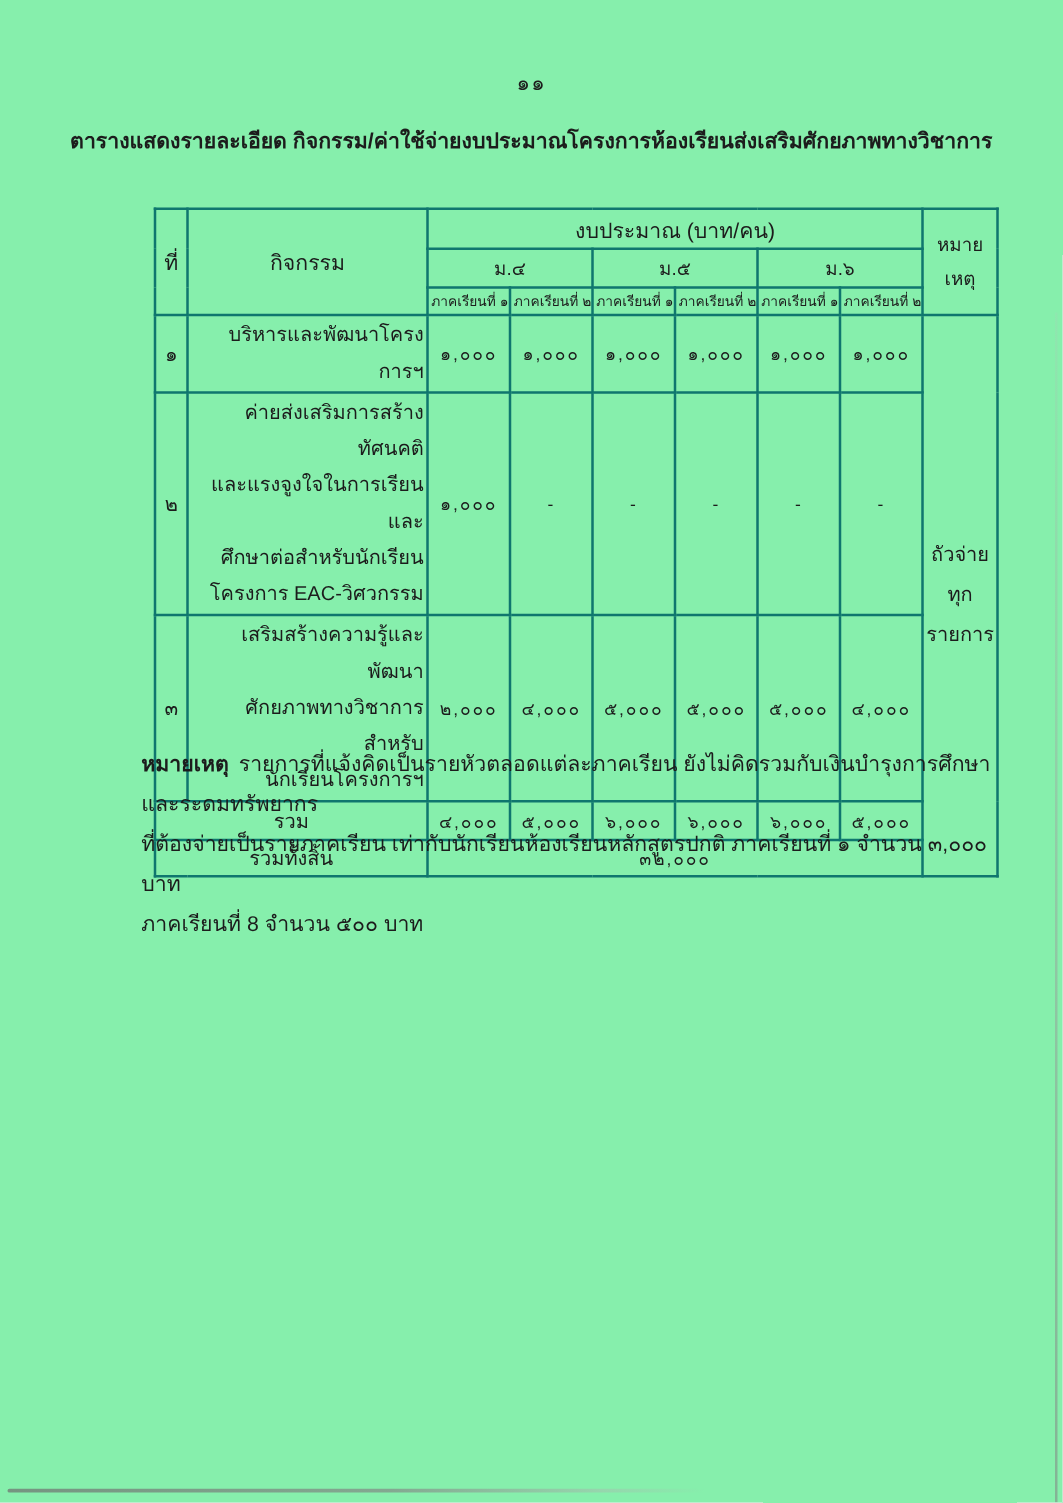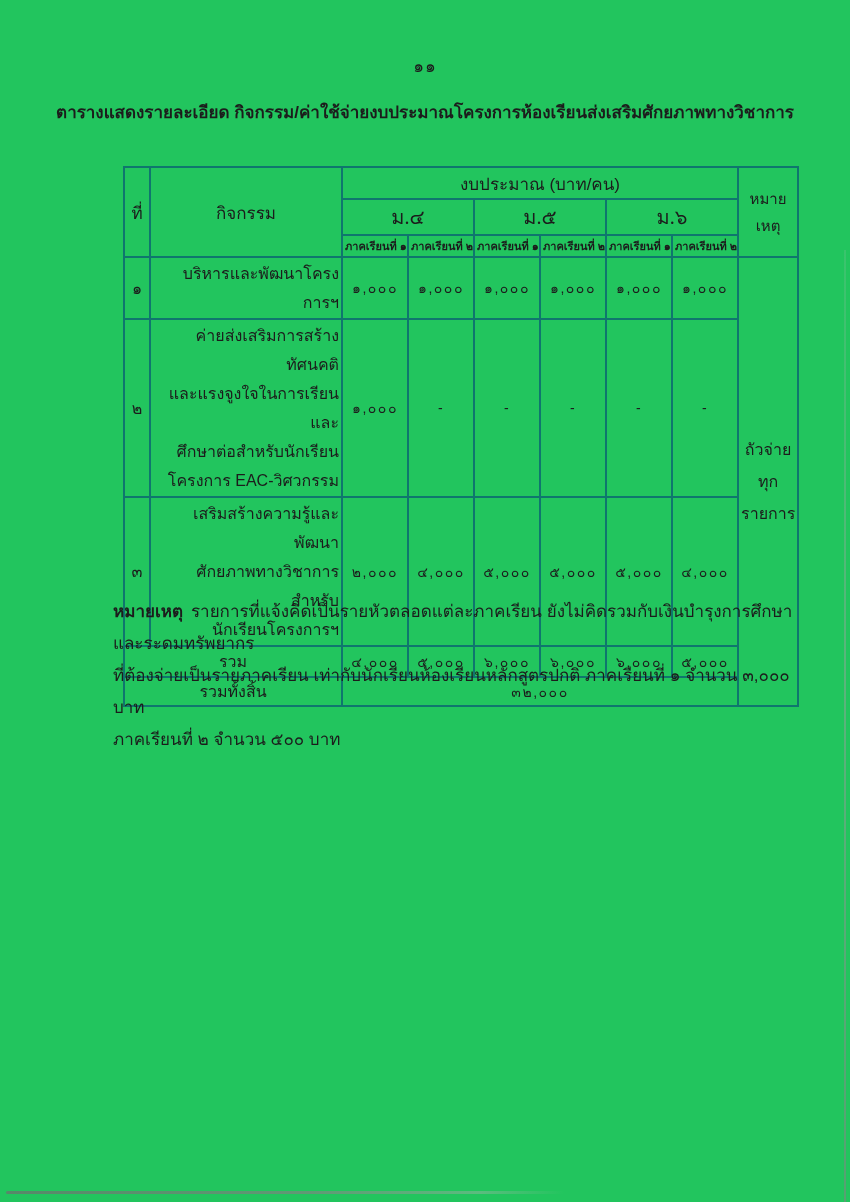--- a/index.html
+++ b/index.html
@@ -4,21 +4,21 @@
 <style>
   * { margin: 0; padding: 0; box-sizing: border-box; }
   html, body { background: #e9e9e9; }
   body { font-family: "Liberation Sans", sans-serif; color: #1c1c1c; }
 
   .page {
     position: relative;
     width: 850px;
     height: 1202px;
     margin: 0 auto;
-    background: #22c55e;
+    background: #86efac;
     overflow: hidden;
   }
 
   .page-number {
     position: absolute;
     top: 52px; left: 0; right: 0;
     text-align: center;
     font-size: 17px;
     letter-spacing: 1px;
   }
@@ -42,22 +42,22 @@
   }
   .budget-table th, .budget-table td {
     border: 2px solid #0f766e;
     vertical-align: middle;
     text-align: center;
     font-weight: 400;
     padding: 1px 2px;
     overflow: hidden;
   }
   .budget-table .hdr-group { height: 32px; font-size: 17px; }
-  .budget-table .hdr-level th { height: 31px; font-size: 20px; font-family: Liberation Serif, serif; }
-  .budget-table th.sem { height: 16px; font-size: 11px; font-weight: 700; white-space: nowrap; }
+  .budget-table .hdr-level th { height: 31px; font-size: 15px; }
+  .budget-table th.sem { height: 16px; font-size: 11px; font-weight: 400; white-space: nowrap; }
   .budget-table th.th-note { font-size: 15px; white-space: pre-line; line-height: 27px; }
 
   .budget-table td.activity {
     text-align: right;
     padding-left: 8px;
     white-space: pre-line;
     line-height: 29px;
   }
   .budget-table td.num {
     font-size: 14px;
@@ -198,18 +198,18 @@
         <td class="num">๖,๐๐๐</td>
         <td class="num">๕,๐๐๐</td>
       </tr>
       <tr class="rg">
         <td colspan="2" class="grand-label">รวมทั้งสิ้น</td>
         <td colspan="6" class="num">๓๒,๐๐๐</td>
       </tr>
     </tbody>
   </table>
 
-  <p class="footnote"><span class="fn-label">หมายเหตุ</span><span>รายการที่แจ้งคิดเป็นรายหัวตลอดแต่ละภาคเรียน ยังไม่คิดรวมกับเงินบำรุงการศึกษาและระดมทรัพยากร</span><br><span>ที่ต้องจ่ายเป็นรายภาคเรียน เท่ากับนักเรียนห้องเรียนหลักสูตรปกติ ภาคเรียนที่ ๑ จำนวน ๓,๐๐๐ บาท</span><br><span>ภาคเรียนที่  ๒ จำนวน ๕๐๐ บาท</span></p>
+  <p class="footnote"><span class="fn-label">หมายเหตุ</span><span>รายการที่แจ้งคิดเป็นรายหัวตลอดแต่ละภาคเรียน ยังไม่คิดรวมกับเงินบำรุงการศึกษาและระดมทรัพยากร</span><br><span>ที่ต้องจ่ายเป็นรายภาคเรียน เท่ากับนักเรียนห้องเรียนหลักสูตรปกติ ภาคเรียนที่ ๑ จำนวน ๓,๐๐๐ บาท</span><br><span>ภาคเรียนที่  8 จำนวน ๕๐๐ บาท</span></p>
 
   <div class="scan-line-bottom"></div>
   <div class="scan-line-right"></div>
 
 </div>
 
 </body></html>

